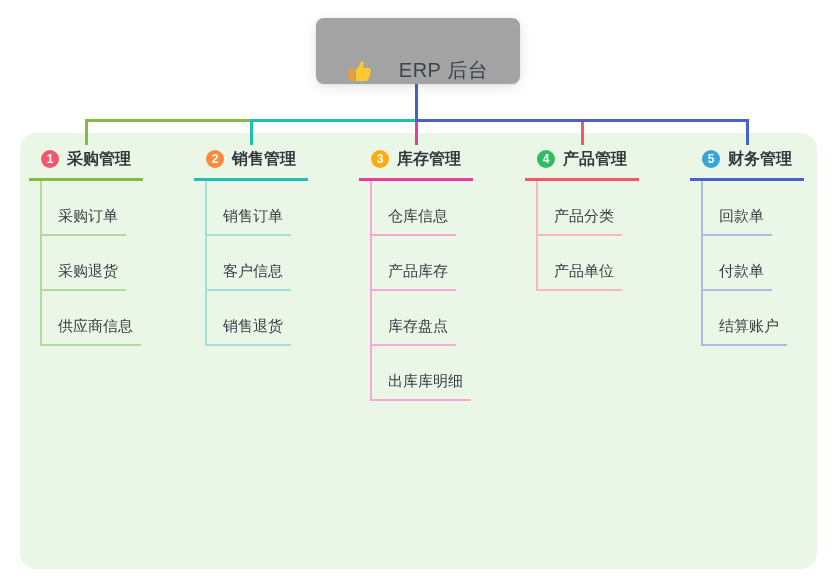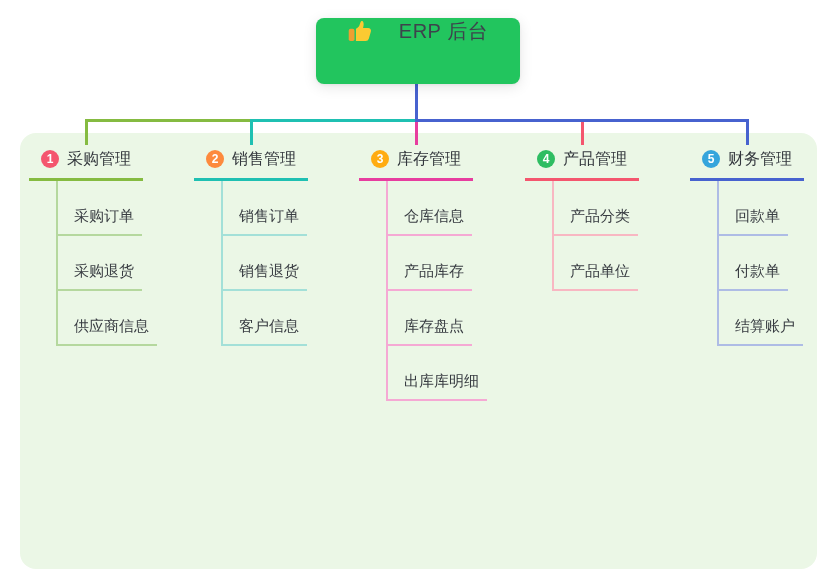--- a/index.html
+++ b/index.html
@@ -7,41 +7,41 @@
     width:839px;height:588px;position:relative;overflow:hidden;
     background:#ffffff;
     font-family:"Liberation Sans","DejaVu Sans",sans-serif;
   }
   .panel{
     position:absolute;left:20px;top:133px;width:797px;height:436px;
     background:#ebf7e6;border-radius:16px;
   }
   .root-card{
     position:absolute;left:316px;top:18px;width:204px;height:66px;
-    background:#22c55e;border-radius:8px;
+    background:#a3a3a3;border-radius:8px;
     box-shadow:0 3px 14px rgba(0,0,0,.10), 0 1px 3px rgba(0,0,0,.06);
-    display:flex;align-items:flex-start;justify-content:center;gap:25px;
+    display:flex;align-items:flex-end;justify-content:center;gap:25px;
     z-index:3;
   }
   .root-title{font-size:20px;font-weight:500;color:#3d434c;letter-spacing:.5px;}
   .cline{position:absolute;z-index:1;}
   .branch{position:absolute;top:148px;z-index:2;}
   .branch-header{
     display:inline-flex;align-items:center;gap:8px;
     padding:0 12px 8px 12px;border-bottom:3px solid var(--line);
     height:22px;cursor:default;
   }
   .badge{
     width:18px;height:18px;border-radius:50%;flex:0 0 auto;
     display:flex;align-items:center;justify-content:center;
     color:#fff;font-size:12px;font-weight:bold;line-height:18px;
   }
-  .branch-label{font-size:16px;font-weight:400;color:#33373d;white-space:nowrap;text-align:center;}
+  .branch-label{font-size:16px;font-weight:700;color:#33373d;white-space:nowrap;text-align:center;}
   .children{
-    margin-left:27px;border-left:2px solid var(--light);width:max-content;
+    margin-left:11px;border-left:2px solid var(--light);width:max-content;
   }
   .child{
     width:max-content;padding:26px 8px 9px 16px;
     border-bottom:2px solid var(--light);
     font-size:15px;color:#383c42;line-height:18px;white-space:nowrap;
   }
 </style>
 </head>
 <body>
 
@@ -76,22 +76,22 @@
       </div><div class="children">
         <div class="child">采购订单</div>
         <div class="child">采购退货</div>
         <div class="child">供应商信息</div>
       </div></div>
     <div class="branch" style="left: 194px; --line: #1fc0b2; --light: #a3e0d8;"><div class="branch-header">
         <span class="badge" style="background: rgb(253, 138, 61);">2</span>
         <span class="branch-label">销售管理</span>
       </div><div class="children">
         <div class="child">销售订单</div>
+        <div class="child">客户信息</div>
         <div class="child">销售退货</div>
-        <div class="child">客户信息</div>
       </div></div>
     <div class="branch" style="left: 359px; --line: #e73d9f; --light: #f5a9d4;"><div class="branch-header">
         <span class="badge" style="background: rgb(255, 172, 18);">3</span>
         <span class="branch-label">库存管理</span>
       </div><div class="children">
         <div class="child">仓库信息</div>
         <div class="child">产品库存</div>
         <div class="child">库存盘点</div>
         <div class="child">出库库明细</div>
       </div></div>

